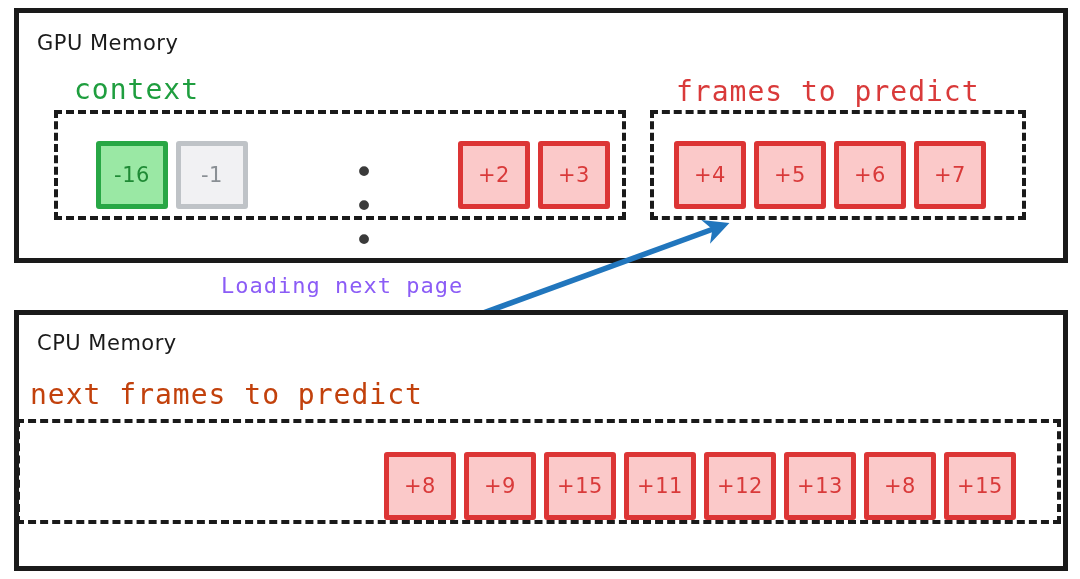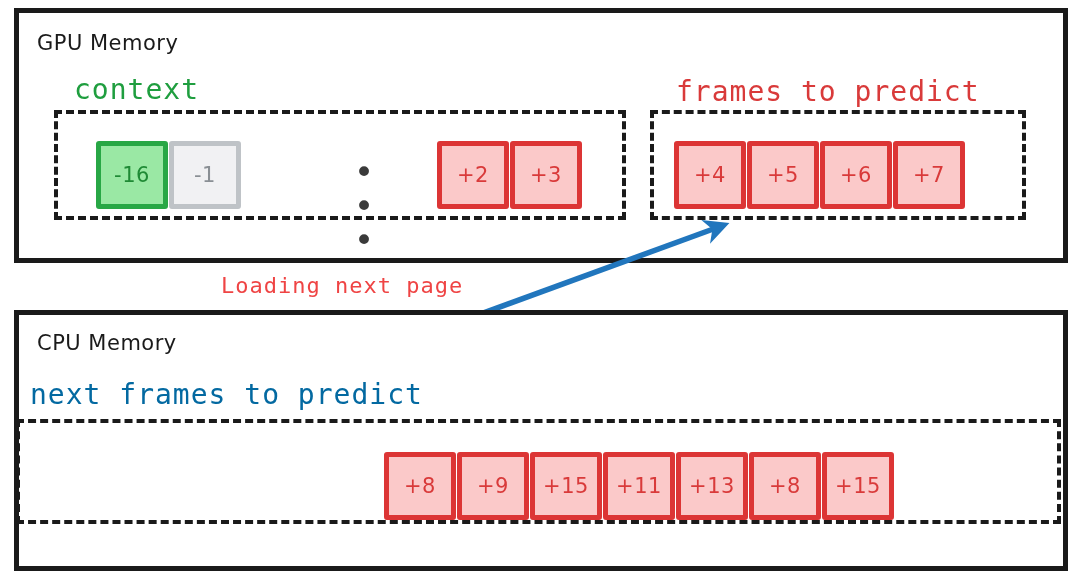--- a/index.html
+++ b/index.html
@@ -45,39 +45,39 @@
   .group-label {
     position: absolute;
     font-family: "DejaVu Sans Mono", "Liberation Mono", monospace;
     font-size: 28px;
     font-weight: 400;
     white-space: nowrap;
     letter-spacing: 1px;
   }
   #context-label        { left: 74px;  top: 73px;  color: #1f9e3f; }
   #frames-label         { left: 676px; top: 75px;  color: #d93a3a; }
-  #next-frames-label    { left: 30px;  top: 378px; color: #0369a1; }
+  #next-frames-label    { left: 30px;  top: 378px; color: #c2410c; }
 
   
   .dashed-box {
     position: absolute;
     box-sizing: border-box;
     border: 4px dashed #1a1a1a;
     background: transparent;
   }
   #context-box      { left: 54px;  top: 110px; width: 572px;  height: 110px; }
   #frames-box       { left: 650px; top: 110px; width: 376px;  height: 110px; }
   #next-frames-box  { left: 16px;  top: 419px; width: 1045px; height: 105px; }
 
   
   .frame-row {
     position: absolute;
     display: flex;
     align-items: center;
-    gap: 1px;
+    gap: 8px;
   }
   #gpu-context-row   { left: 96px;  top: 141px; }
   #gpu-predict-row   { left: 674px; top: 141px; }
   #cpu-frames-row    { left: 384px; top: 452px; }
 
   .frame {
     box-sizing: border-box;
     width: 72px;
     height: 68px;
     border-radius: 3px;
@@ -122,21 +122,21 @@
   }
 
   
   #loading-label {
     position: absolute;
     left: 221px;
     top: 273px;
     font-family: "DejaVu Sans Mono", "Liberation Mono", monospace;
     font-size: 22px;
     letter-spacing: 1px;
-    color: #ef4444;
+    color: #8b5cf6;
     white-space: nowrap;
   }
   #transfer-arrow {
     position: absolute;
     left: 0;
     top: 0;
     width: 1080px;
     height: 579px;
     pointer-events: none;
   }
@@ -192,18 +192,19 @@
 
   <div class="group-label" id="next-frames-label">next frames to predict</div>
 
   <div class="dashed-box" id="next-frames-box"></div>
 
   <div class="frame-row" id="cpu-frames-row">
     <div class="frame red">+8</div>
     <div class="frame red">+9</div>
     <div class="frame red">+15</div>
     <div class="frame red">+11</div>
+    <div class="frame red">+12</div>
     <div class="frame red">+13</div>
     <div class="frame red">+8</div>
     <div class="frame red">+15</div>
   </div>
 
 </div>
 
 </body></html>

